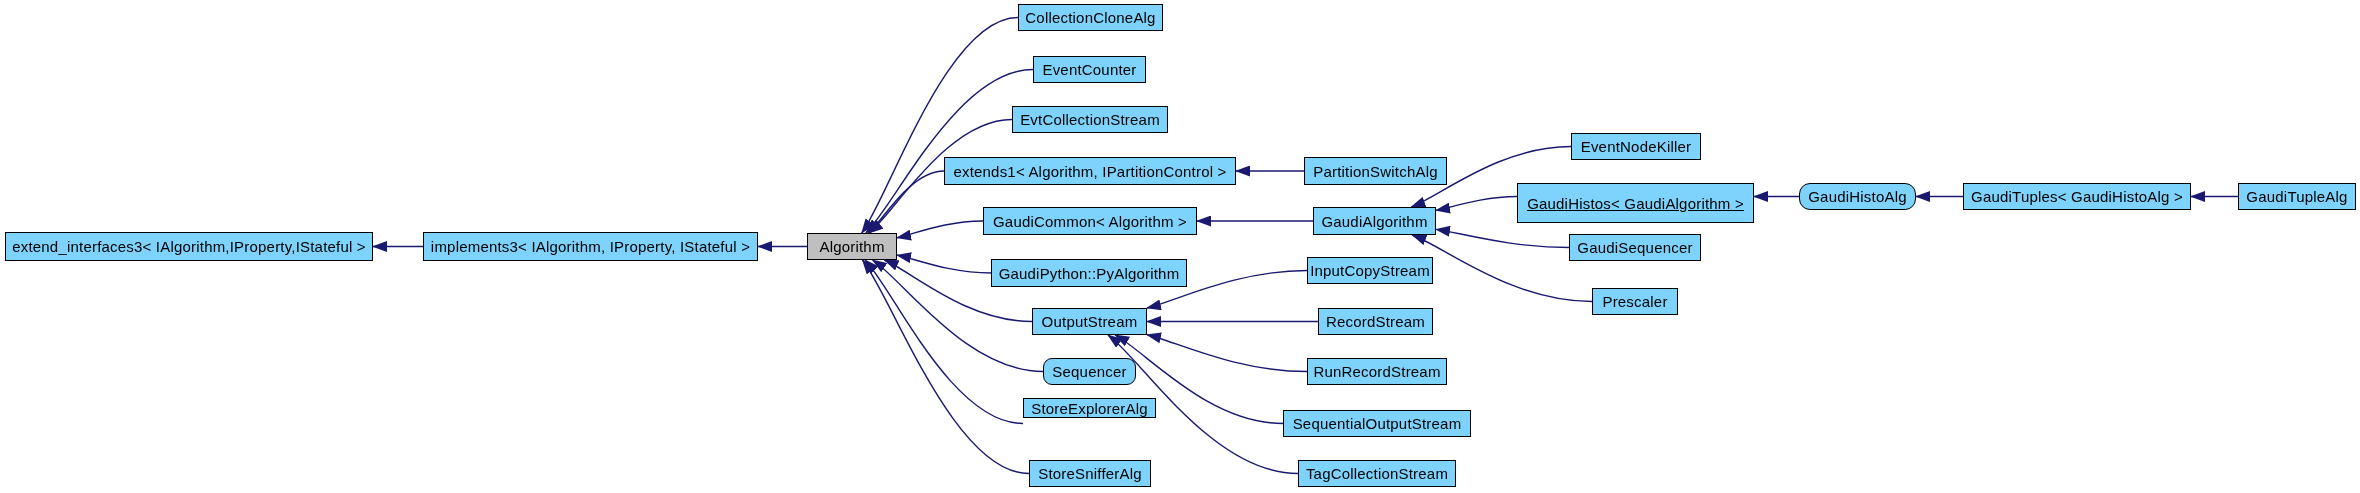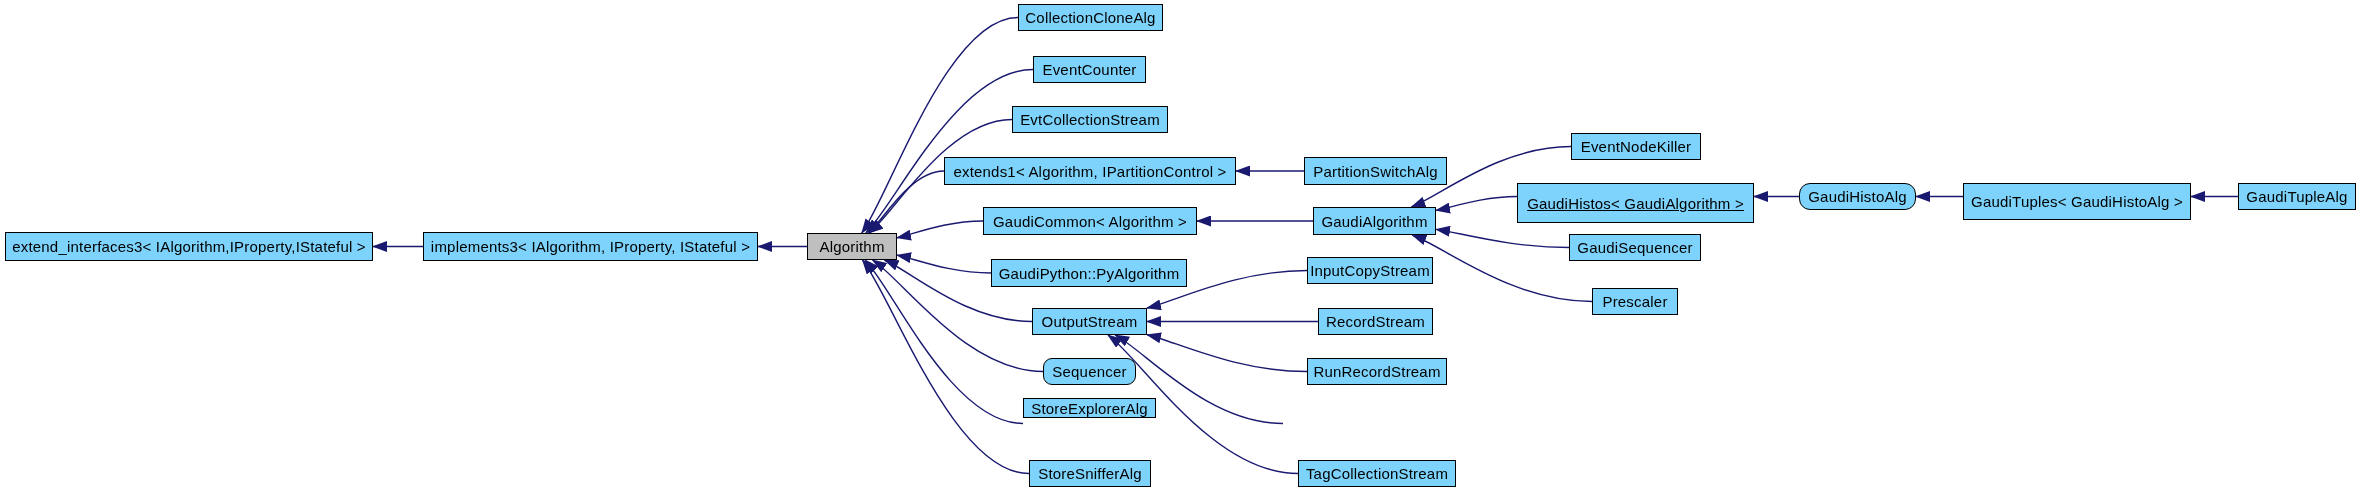--- a/index.html
+++ b/index.html
@@ -78,23 +78,24 @@
   <div class="node" style="left:1032px;top:308px;width:115px;height:27px;">OutputStream</div>
   <div class="node" style="left:1043px;top:358px;width:93px;height:27px;border-radius:9px;">Sequencer</div>
   <div class="node" style="left:1023px;top:398px;width:133px;height:20px;">StoreExplorerAlg</div>
   <div class="node" style="left:1029px;top:460px;width:122px;height:27px;">StoreSnifferAlg</div>
 
   <div class="node" style="left:1304px;top:157px;width:143px;height:28px;">PartitionSwitchAlg</div>
   <div class="node" style="left:1313px;top:207px;width:123px;height:28px;">GaudiAlgorithm</div>
   <div class="node" style="left:1307px;top:257px;width:126px;height:27px;">InputCopyStream</div>
   <div class="node" style="left:1318px;top:308px;width:115px;height:27px;">RecordStream</div>
   <div class="node" style="left:1307px;top:358px;width:140px;height:27px;">RunRecordStream</div>
+  <div class="node" style="left:1283px;top:410px;width:188px;height:27px;">SequentialOutputStream</div>
   <div class="node" style="left:1298px;top:460px;width:158px;height:27px;">TagCollectionStream</div>
 
   <div class="node" style="left:1571px;top:133px;width:130px;height:27px;">EventNodeKiller</div>
   <div class="node" style="left:1517px;top:183px;width:237px;height:40px;text-decoration:underline;">GaudiHistos&lt; GaudiAlgorithm &gt;</div>
   <div class="node" style="left:1569px;top:234px;width:132px;height:27px;">GaudiSequencer</div>
   <div class="node" style="left:1592px;top:288px;width:86px;height:27px;">Prescaler</div>
 
   <div class="node" style="left:1799px;top:183px;width:117px;height:27px;border-radius:11px;">GaudiHistoAlg</div>
-  <div class="node" style="left:1963px;top:183px;width:228px;height:37px;">GaudiTuples&lt; GaudiHistoAlg &gt;</div>
+  <div class="node" style="left:1963px;top:183px;width:228px;height:27px;">GaudiTuples&lt; GaudiHistoAlg &gt;</div>
   <div class="node" style="left:2238px;top:183px;width:118px;height:27px;">GaudiTupleAlg</div>
 </div>
 
 </body></html>

